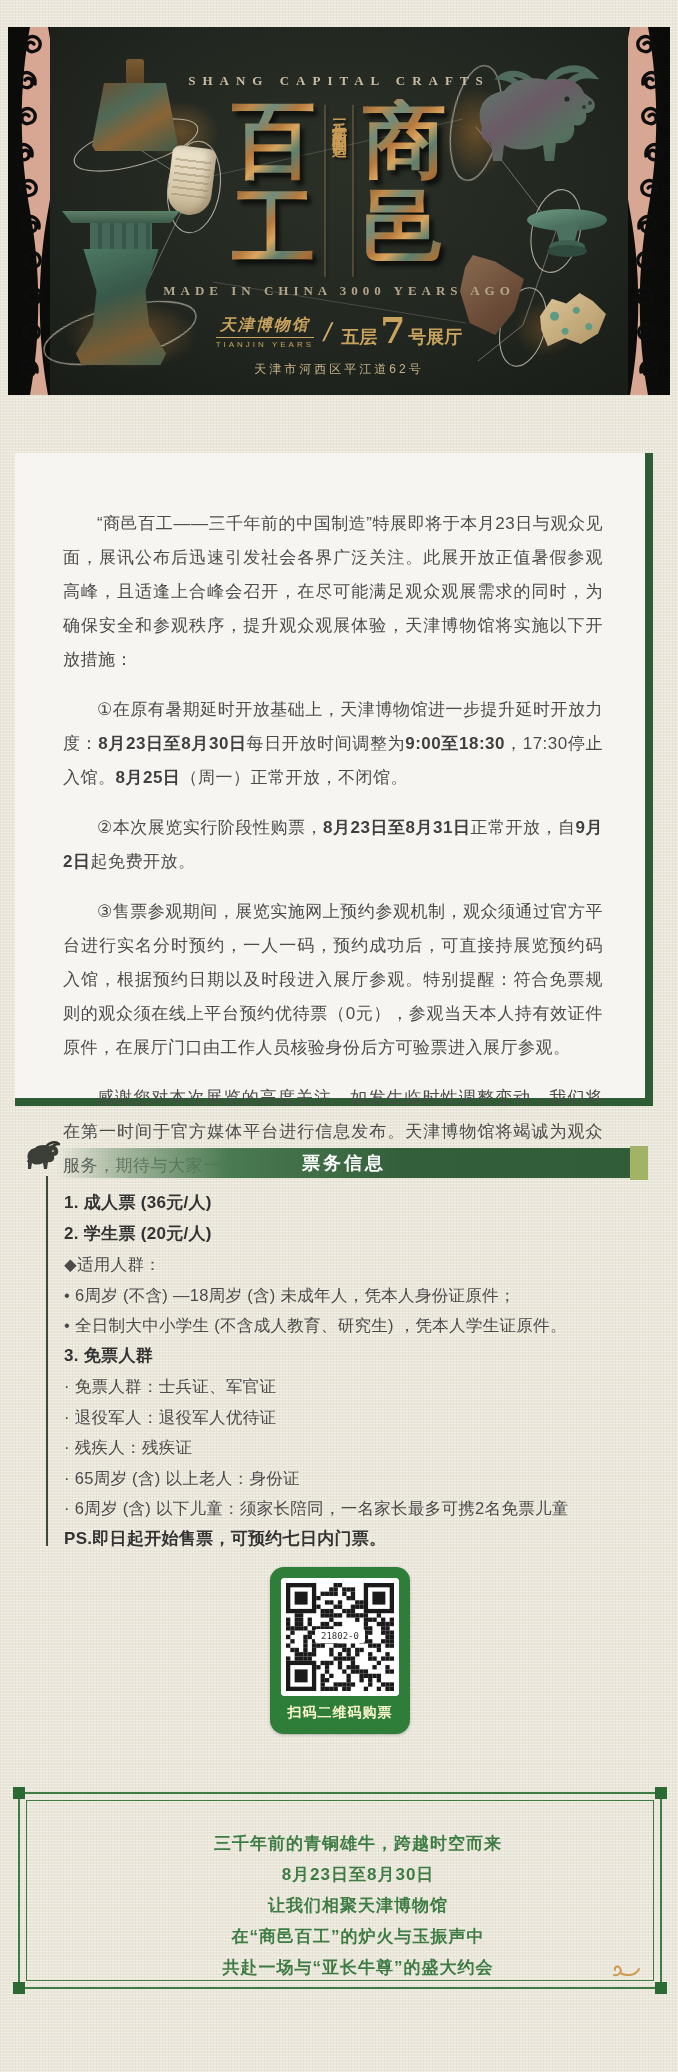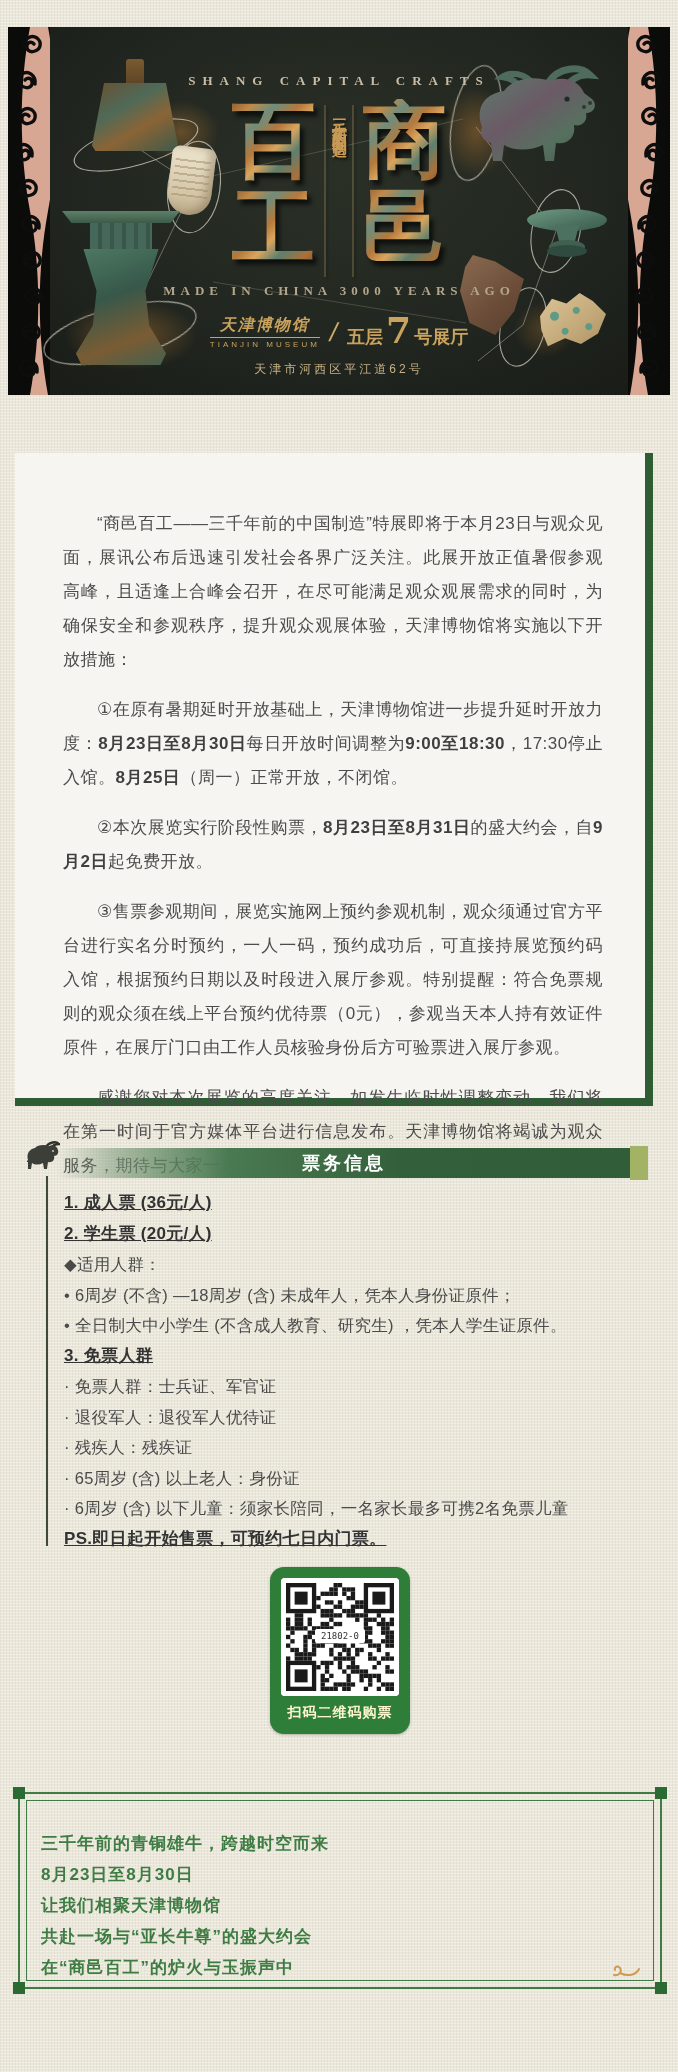--- a/index.html
+++ b/index.html
@@ -90,35 +90,35 @@
   .notice .bold{font-weight:bold;color:#3f3f3f;}
   
   .tk-icon{position:absolute;left:22px;top:1140px;width:38px;height:36px;z-index:2;}
   .tk-bar{position:absolute;left:56px;top:1148px;width:576px;height:30px;line-height:30px;
     background:linear-gradient(90deg,rgba(236,232,219,0) 0%,rgba(122,152,120,.55) 10%,#4a7a52 30%,#33603a 60%,#315d38 100%);
     color:#fff;font-size:18px;font-weight:bold;letter-spacing:3px;text-align:center;}
   .tk-cap{position:absolute;left:630px;top:1146px;width:18px;height:34px;background:#a2b366;}
   .tk-vline{position:absolute;left:46px;top:1176px;width:2px;height:370px;background:#3f4a3c;}
   .tk-lines{position:absolute;left:64px;top:1188px;width:588px;}
   .tk-lines div{font-size:16.5px;line-height:30.5px;color:#4a4a4a;letter-spacing:.3px;}
-  .tk-lines div.bold{font-weight:bold;color:#333;font-size:17px;text-decoration:underline;}
+  .tk-lines div.bold{font-weight:bold;color:#333;font-size:17px;}
   
   .qr-box{position:absolute;left:270px;top:1567px;width:140px;height:167px;border-radius:14px;
     background:#2e7d39;box-shadow:0 1px 3px rgba(0,0,0,.25);}
   .qr-white{position:absolute;left:11px;top:11px;width:118px;height:118px;background:#fff;border-radius:4px;}
   .qr-caption{position:absolute;left:0;right:0;top:137px;text-align:center;color:#fcf6cf;
     font-size:14px;font-weight:bold;letter-spacing:1px;}
   
   .fbox{position:absolute;left:18px;top:1792px;width:644px;height:197px;box-sizing:border-box;
     border:2px solid #3f7b44;}
   .fbox .inner{position:absolute;inset:6px;border:1px solid #3f7b44;}
   .fbox .sq{position:absolute;width:12px;height:12px;background:#2b6b33;}
   .fbox .sq.tl{left:-7px;top:-7px;} .fbox .sq.tr{right:-7px;top:-7px;}
   .fbox .sq.bl{left:-7px;bottom:-7px;} .fbox .sq.br{right:-7px;bottom:-7px;}
-  .f-lines{position:absolute;left:1px;right:0;top:34px;text-align:left;margin-left:20px;}
+  .f-lines{position:absolute;left:16px;right:0;top:34px;text-align:center;margin-left:20px;}
   .f-lines div{font-size:17px;line-height:31px;font-weight:bold;color:#3e7c44;letter-spacing:1px;}
   .f-curl{position:absolute;right:20px;bottom:8px;}
 </style>
 </head>
 <body>
 
 <svg width="0" height="0" style="position:absolute">
   <defs>
     <path id="curl" d="M3,15 C2,6 10,1 16,5 C21,9 20,16 14,18 C9,20 5,17 6,12 C7,9 11,8 13,11" fill="none" stroke="#0d0d0d" stroke-width="3.4" stroke-linecap="round"></path>
   </defs>
@@ -228,37 +228,37 @@
       <div class="vstrip">三千年前的中国制造</div>
       <div class="tcol">
         <span class="tchar">商</span>
         <span class="tchar">邑</span>
       </div>
     </div>
     <div class="en-bottom">MADE IN CHINA 3000 YEARS AGO</div>
     <div class="museum-row">
       <div class="m-script">
         <div class="cn">天津博物馆</div>
-        <div class="en">TIANJIN MUSEUM</div>
+        <div class="en">TIANJIN YEARS</div>
       </div>
       <div class="m-slash">/</div>
       <div class="hall">
         <span class="t">五层</span>
         <span class="n">7</span>
         <span class="t">号展厅</span>
       </div>
     </div>
     <div class="addr">天津市河西区平江道62号</div>
   </div>
 
   <div class="notice">
     <div>
         <p><span>“商邑百工——三千年前的中国制造”特展即将于本月23日与观众见面，展讯公布后迅速引发社会各界广泛关注。此展开放正值暑假参观高峰，且适逢上合峰会召开，在尽可能满足观众观展需求的同时，为确保安全和参观秩序，提升观众观展体验，天津博物馆将实施以下开放措施：</span></p>
         <p><span>①在原有暑期延时开放基础上，天津博物馆进一步提升延时开放力度：</span><span class="bold">8月23日至8月30日</span><span>每日开放时间调整为</span><span class="bold">9:00至18:30</span><span>，17:30停止入馆。</span><span class="bold">8月25日</span><span>（周一）正常开放，不闭馆。</span></p>
-        <p><span>②本次展览实行阶段性购票，</span><span class="bold">8月23日至8月31日</span><span>的盛大约会，自</span><span class="bold">9月2日</span><span>起免费开放。</span></p>
+        <p><span>②本次展览实行阶段性购票，</span><span class="bold">8月23日至8月31日</span><span>正常开放，自</span><span class="bold">9月2日</span><span>起免费开放。</span></p>
         <p><span>③售票参观期间，展览实施网上预约参观机制，观众须通过官方平台进行实名分时预约，一人一码，预约成功后，可直接持展览预约码入馆，根据预约日期以及时段进入展厅参观。特别提醒：符合免票规则的观众须在线上平台预约优待票（0元），参观当天本人持有效证件原件，在展厅门口由工作人员核验身份后方可验票进入展厅参观。</span></p>
         <p><span>感谢您对本次展览的高度关注。如发生临时性调整变动，我们将在第一时间于官方媒体平台进行信息发布。天津博物馆将竭诚为观众服务，期待与大家一道营造和谐愉悦的观展体验！</span></p>
       </div>
   </div>
 
   <svg class="tk-icon" viewBox="0 0 38 36">
     <path d="M24,7 C27,2 34,1 37,4 C33,4 30,6 29,9" fill="none" stroke="#2f332c" stroke-width="2.4" stroke-linecap="round"></path>
     <path d="M6,20 C4,13 8,9 13,8 C15,5 22,4 27,6 C31,4 35,6 36,10 C37,13 35,16 32,16 C33,20 30,23 26,22 L25,29 L22,29 L21,23 C17,25 13,25 10,23 L9,29 L6,29 L6,22 C4,22 5,21 6,20 Z" fill="#3c3f38"></path>
     <circle cx="31" cy="11" r="0.9" fill="#d8d5c9"></circle>
   </svg>
@@ -530,21 +530,21 @@
   <div class="fbox">
     <div class="inner"></div>
     <div class="sq tl"></div>
     <div class="sq tr"></div>
     <div class="sq bl"></div>
     <div class="sq br"></div>
     <div class="f-lines">
         <div>三千年前的青铜雄牛，跨越时空而来</div>
         <div>8月23日至8月30日</div>
         <div>让我们相聚天津博物馆</div>
+        <div>在“商邑百工”的炉火与玉振声中</div>
         <div>共赴一场与“亚长牛尊”的盛大约会</div>
-        <div>在“商邑百工”的炉火与玉振声中</div>
       </div>
     <svg class="f-curl" width="28" height="18" viewBox="0 0 28 18">
       <path d="M2,14 C8,15 10,10 8,7 C6,4 2,6 3,9 M8,12 C16,16 24,14 27,8" fill="none" stroke="#cf9a52" stroke-width="2" stroke-linecap="round"></path>
     </svg>
   </div>
 
 </div>
 
 </body></html>

